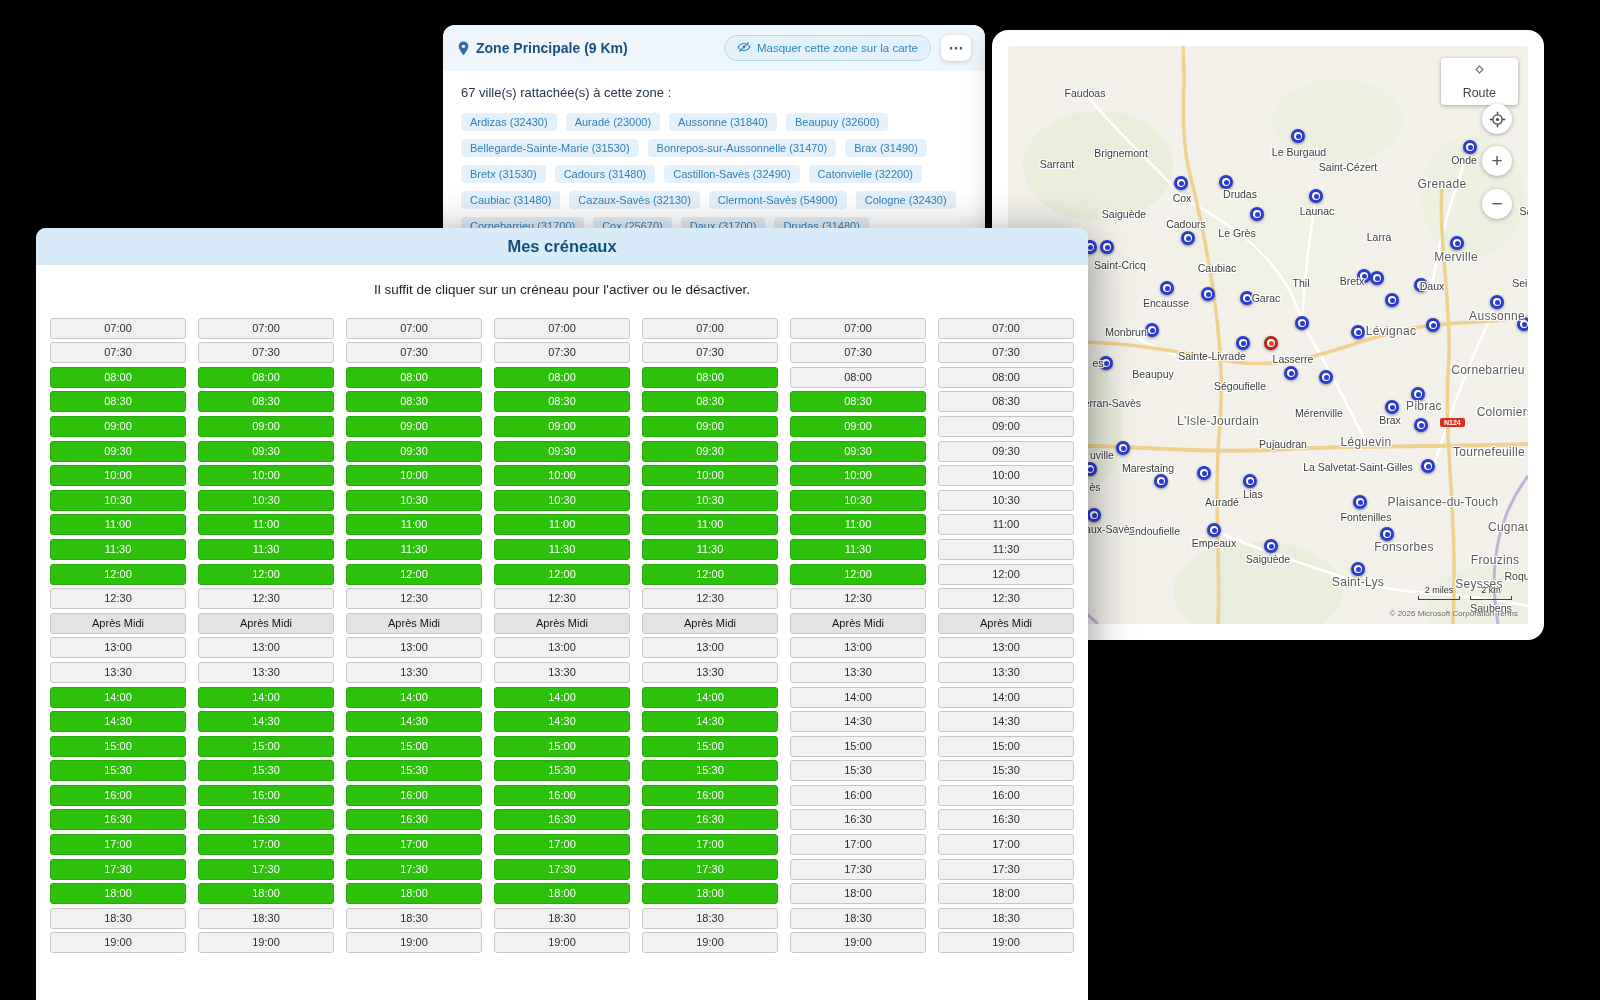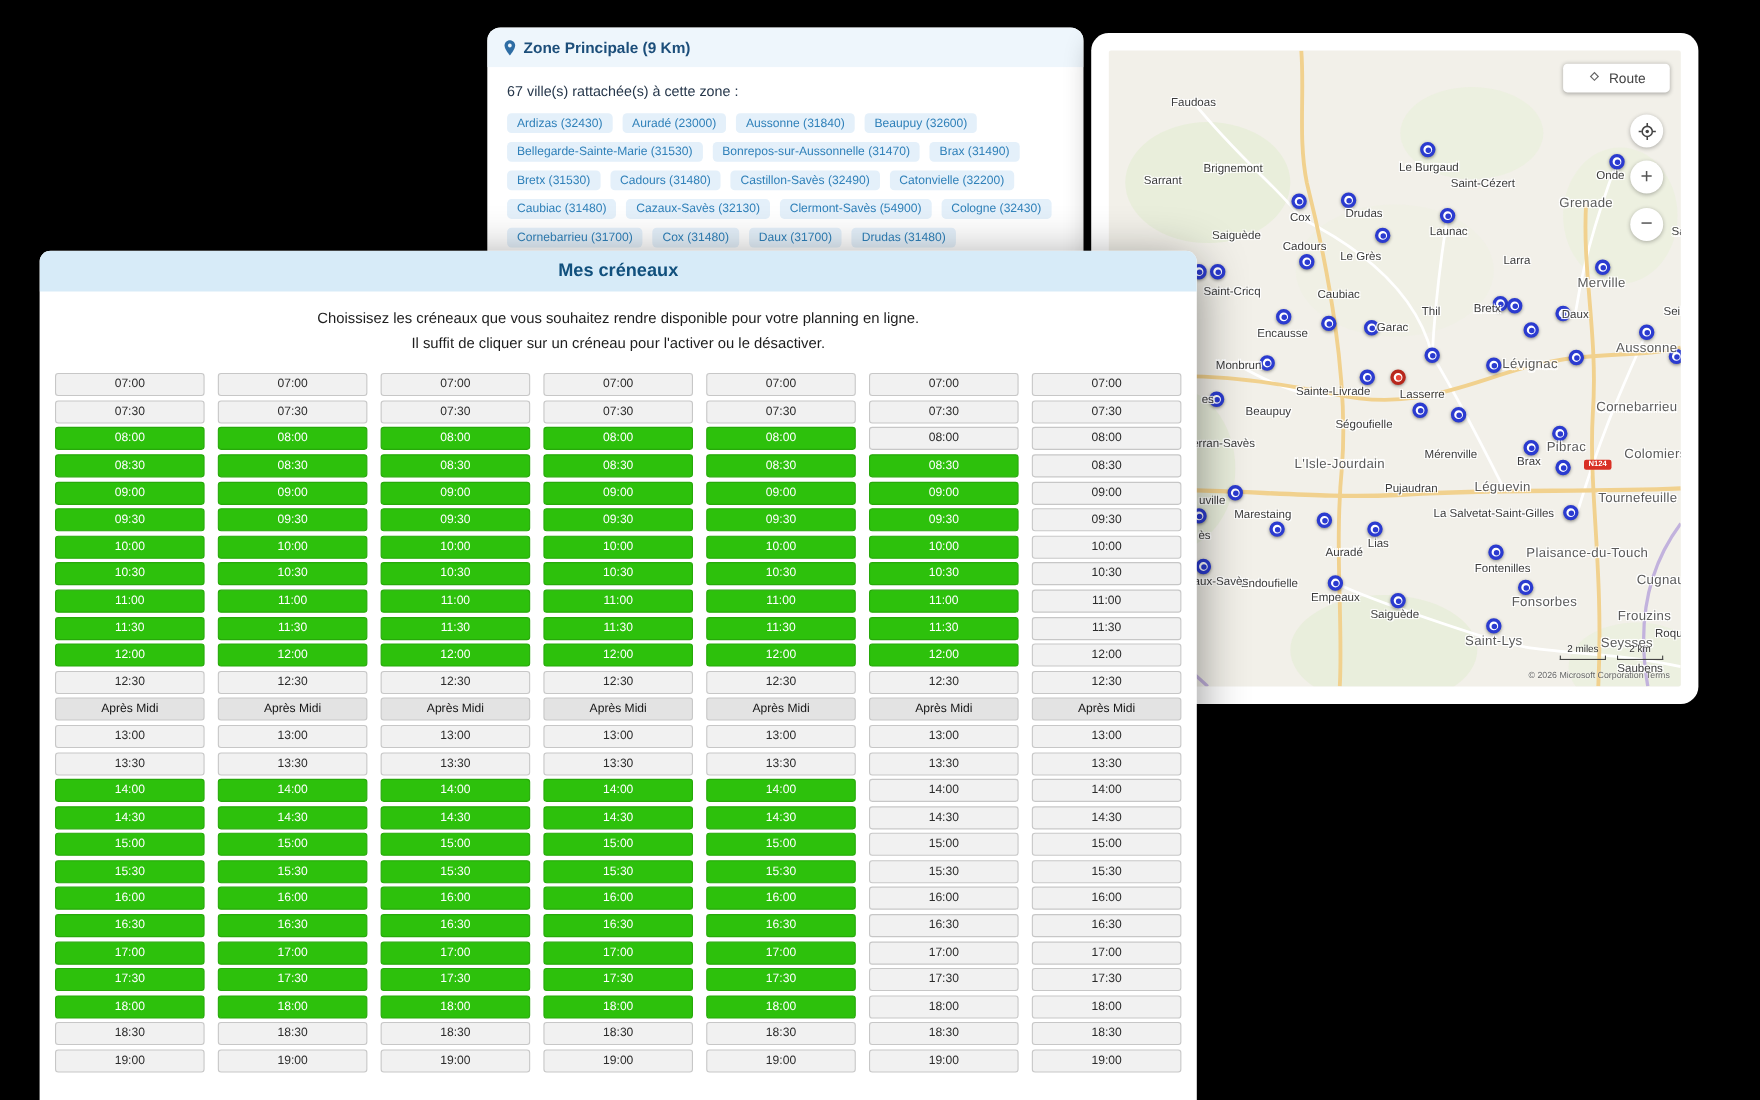--- a/index.html
+++ b/index.html
@@ -74,21 +74,21 @@
   .marker::after { content:""; position:absolute; inset:1.5px; border-radius:50%; background:#2b3bd0; }
   .marker.red { border-color:#b8271c; }
   .marker.red::after { background:#e8453a; }
   .road-shield {
     position:absolute; z-index:3; background:#d93025; color:#fff;
     font-size:7px; font-weight:bold; padding:1px 4px; border-radius:2px;
   }
   .map-ctl { position:absolute; z-index:4; background:#fff; box-shadow:0 1px 4px rgba(0,0,0,.3); }
   .route-box {
     top:12px; right:10px; border-radius:4px; padding:5px 22px;
-    display:flex; align-items:center; gap:7px; font-size:12.5px; color:#444; cursor:pointer;
+    display:flex; align-items:center; gap:7px; font-size:12.5px; color:#444; cursor:pointer;flex-direction:column;
   }
   .round-btn {
     right:16px; width:30px; height:30px; border-radius:50%;
     display:flex; align-items:center; justify-content:center;
     font-size:19px; color:#555; cursor:pointer; border:none;
   }
   .locate-btn { top:58px; }
   .zoomin-btn { top:100px; }
   .zoomout-btn { top:143px; }
   .map-scale {
@@ -136,20 +136,33 @@
 <div class="zone-card">
   <div class="zone-header">
     <div class="zone-title">
       <span>
         <svg width="13" height="15" viewBox="0 0 24 28">
             <path d="M12 1C6.9 1 3 5 3 10c0 6.3 9 17 9 17s9-10.7 9-17c0-5-3.9-9-9-9z" fill="#2e6da4"></path>
             <circle cx="12" cy="10" r="3.2" fill="#eef6fc"></circle>
           </svg>
       </span>
       <span>Zone Principale (9 Km)</span>
+    </div>
+    <div class="zone-actions">
+      <div class="hide-pill">
+        <span>
+          <svg width="14" height="14" viewBox="0 0 24 24">
+              <path d="M2 12s3.6-6 10-6 10 6 10 6-3.6 6-10 6S2 12 2 12z" fill="none" stroke="#2e86c1" stroke-width="2"></path>
+              <circle cx="12" cy="12" r="2.4" fill="#2e86c1"></circle>
+              <line x1="4" y1="20" x2="20" y2="4" stroke="#2e86c1" stroke-width="2"></line>
+            </svg>
+        </span>
+        <span>Masquer cette zone sur la carte</span>
+      </div>
+      <button class="more-btn">⋯</button>
     </div>
   </div>
   <div class="zone-body">
     <div class="zone-subtitle">67 ville(s) rattachée(s) à cette zone :</div>
     <div class="chips">
         <span class="chip">Ardizas (32430)</span>
         <span class="chip">Auradé (23000)</span>
         <span class="chip">Aussonne (31840)</span>
         <span class="chip">Beaupuy (32600)</span>
         <span class="chip">Bellegarde-Sainte-Marie (31530)</span>
@@ -157,21 +170,21 @@
         <span class="chip">Brax (31490)</span>
         <span class="chip">Bretx (31530)</span>
         <span class="chip">Cadours (31480)</span>
         <span class="chip">Castillon-Savès (32490)</span>
         <span class="chip">Catonvielle (32200)</span>
         <span class="chip">Caubiac (31480)</span>
         <span class="chip">Cazaux-Savès (32130)</span>
         <span class="chip">Clermont-Savès (54900)</span>
         <span class="chip">Cologne (32430)</span>
         <span class="chip">Cornebarrieu (31700)</span>
-        <span class="chip">Cox (31480)</span>
+        <span class="chip">Cox (25670)</span>
         <span class="chip">Daux (31700)</span>
         <span class="chip">Drudas (31480)</span>
         <span class="chip">Empeaux (31470)</span>
         <span class="chip">Encausse (32430)</span>
       </div>
   </div>
 </div>
 
 <div class="map-card">
   <div class="map-area">
@@ -339,21 +352,20 @@
         <div class="scale-bar"></div>
       </div>
     </div>
     <div class="map-copy">© 2026 Microsoft Corporation Terms</div>
   </div>
 </div>
 
 <div class="modal">
   <div class="modal-header">Mes créneaux</div>
   <div class="modal-desc">
-    <div>Choissisez les créneaux que vous souhaitez rendre disponible pour votre planning en ligne.</div>
     <div>Il suffit de cliquer sur un créneau pour l'activer ou le désactiver.</div>
   </div>
   <div class="slots-grid">
       <div class="slot-col">
         <div class="slot">07:00</div>
         <div class="slot">07:30</div>
         <div class="slot active">08:00</div>
         <div class="slot active">08:30</div>
         <div class="slot active">09:00</div>
         <div class="slot active">09:30</div>

